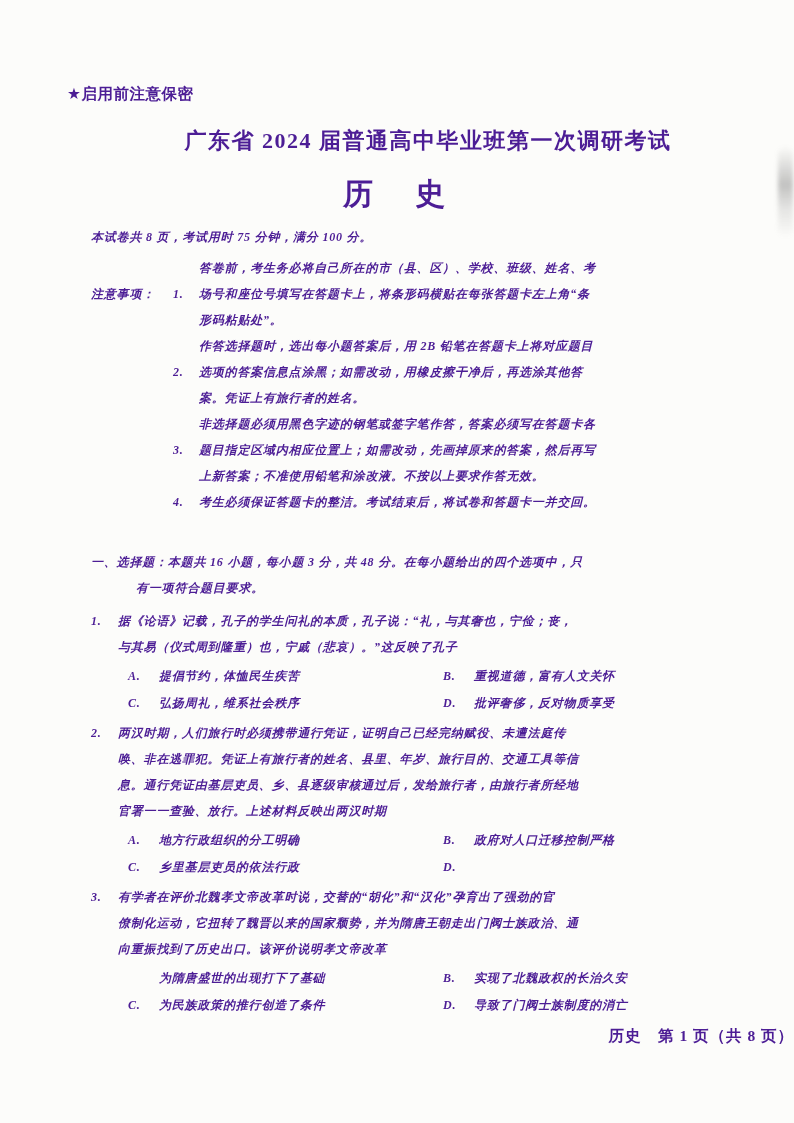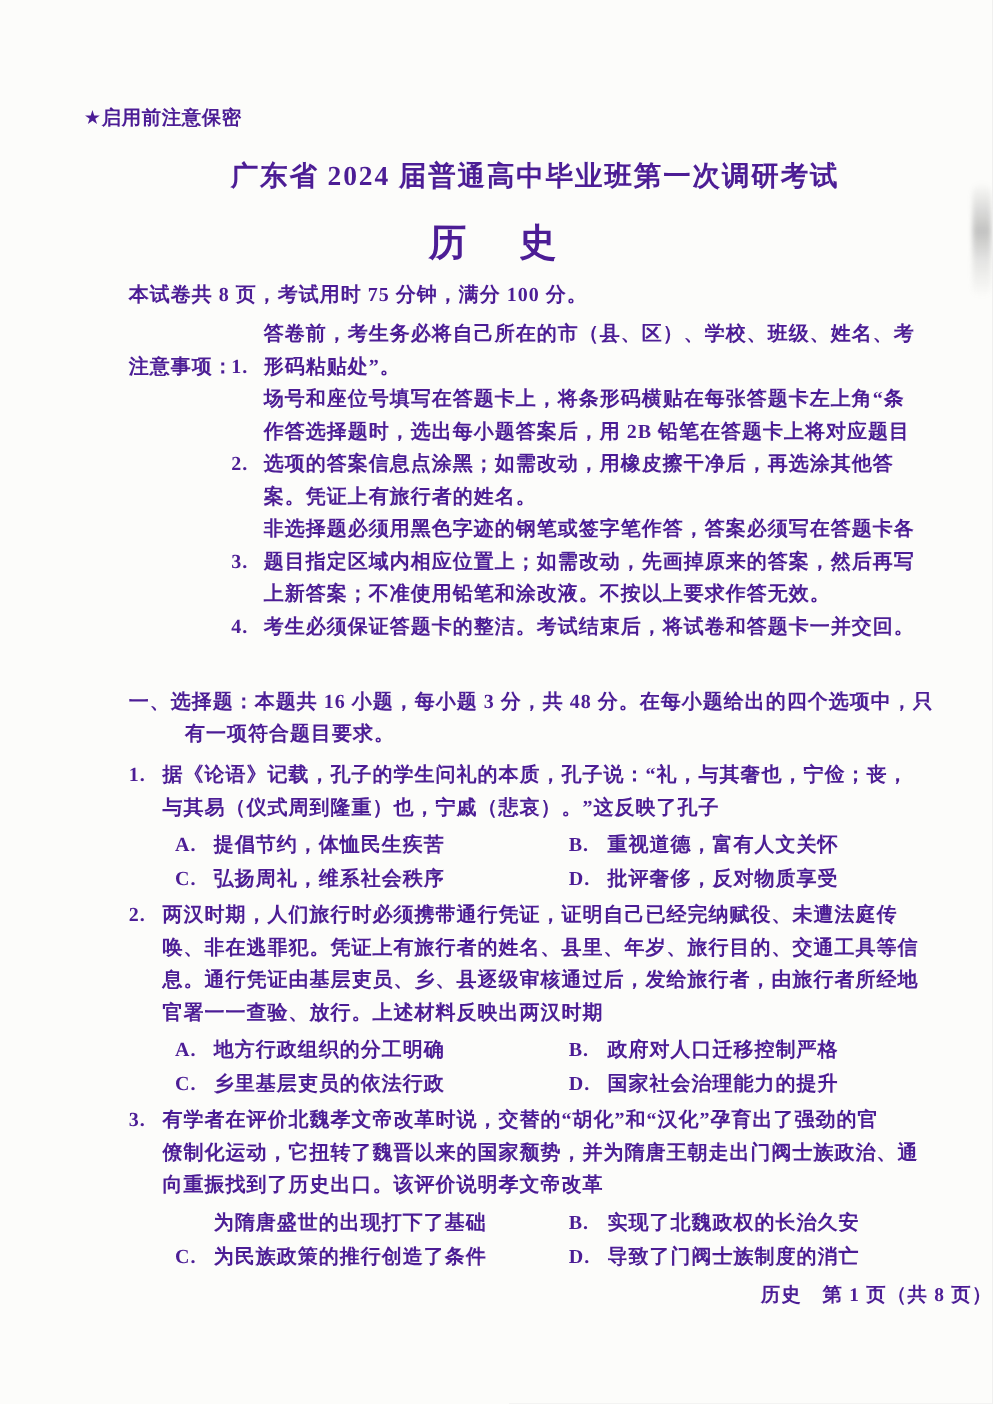--- a/index.html
+++ b/index.html
@@ -23,22 +23,22 @@
     text-align:center;
     font-weight:800;font-size:22px;letter-spacing:1.5px;margin-left:31px;
   }
   .subject{
     position:absolute;left:0;top:174px;width:100%;
     text-align:center;
     font-family:"Liberation Sans","DejaVu Sans",sans-serif;
     font-weight:900;font-size:30px;letter-spacing:6px;
   }
   .content{
-    position:absolute;left:103px;top:224px;width:634px;
-    font-size:16px;line-height:26px;letter-spacing:0.8px;
+    position:absolute;left:91px;top:224px;width:634px;
+    font-size:12px;line-height:26px;letter-spacing:0.8px;font-style:italic;
   }
   .ln{display:block;white-space:nowrap;}
   .paper-info{white-space:nowrap;}
   .notes{margin-top:5px;}
   .note{display:flex;align-items:center;}
   .nlabel{flex:none;width:82px;font-weight:800;white-space:nowrap;}
   .nspacer{flex:none;width:82px;}
   .nnum{flex:none;width:26px;white-space:nowrap;}
   .nbody{flex:1;min-width:0;}
   .section{margin-top:34px;font-weight:800;}
@@ -83,22 +83,22 @@
 
     <div class="paper-info">本试卷共 8 页，考试用时 75 分钟，满分 100 分。</div>
 
     <div class="notes">
 
       <div class="note">
         <span class="nlabel">注意事项：</span>
         <span class="nnum">1.</span>
         <span class="nbody">
           <span class="ln">答卷前，考生务必将自己所在的市（县、区）、学校、班级、姓名、考</span>
+          <span class="ln">场号和座位号填写在答题卡上，将条形码横贴在每张答题卡左上角“条</span>
           <span class="ln">形码粘贴处”。</span>
-          <span class="ln">场号和座位号填写在答题卡上，将条形码横贴在每张答题卡左上角“条</span>
         </span>
       </div>
 
       <div class="note">
         <span class="nspacer"></span>
         <span class="nnum">2.</span>
         <span class="nbody">
           <span class="ln">作答选择题时，选出每小题答案后，用 2B 铅笔在答题卡上将对应题目</span>
           <span class="ln">选项的答案信息点涂黑；如需改动，用橡皮擦干净后，再选涂其他答</span>
           <span class="ln">案。凭证上有旅行者的姓名。</span>
@@ -171,21 +171,20 @@
           <span class="opt">
             <span class="letter">B.</span>
             <span>政府对人口迁移控制严格</span>
           </span>
           <span class="opt">
             <span class="letter">C.</span>
             <span>乡里基层吏员的依法行政</span>
           </span>
           <span class="opt">
             <span class="letter">D.</span>
-            <span>国家社会治理能力的提升</span>
           </span>
         </span>
       </span>
     </div>
 
     <div class="question q3">
       <span class="qnum">3.</span>
       <span class="qbody">
         <span class="ln">有学者在评价北魏孝文帝改革时说，交替的“胡化”和“汉化”孕育出了强劲的官</span>
         <span class="ln">僚制化运动，它扭转了魏晋以来的国家颓势，并为隋唐王朝走出门阀士族政治、通</span>

